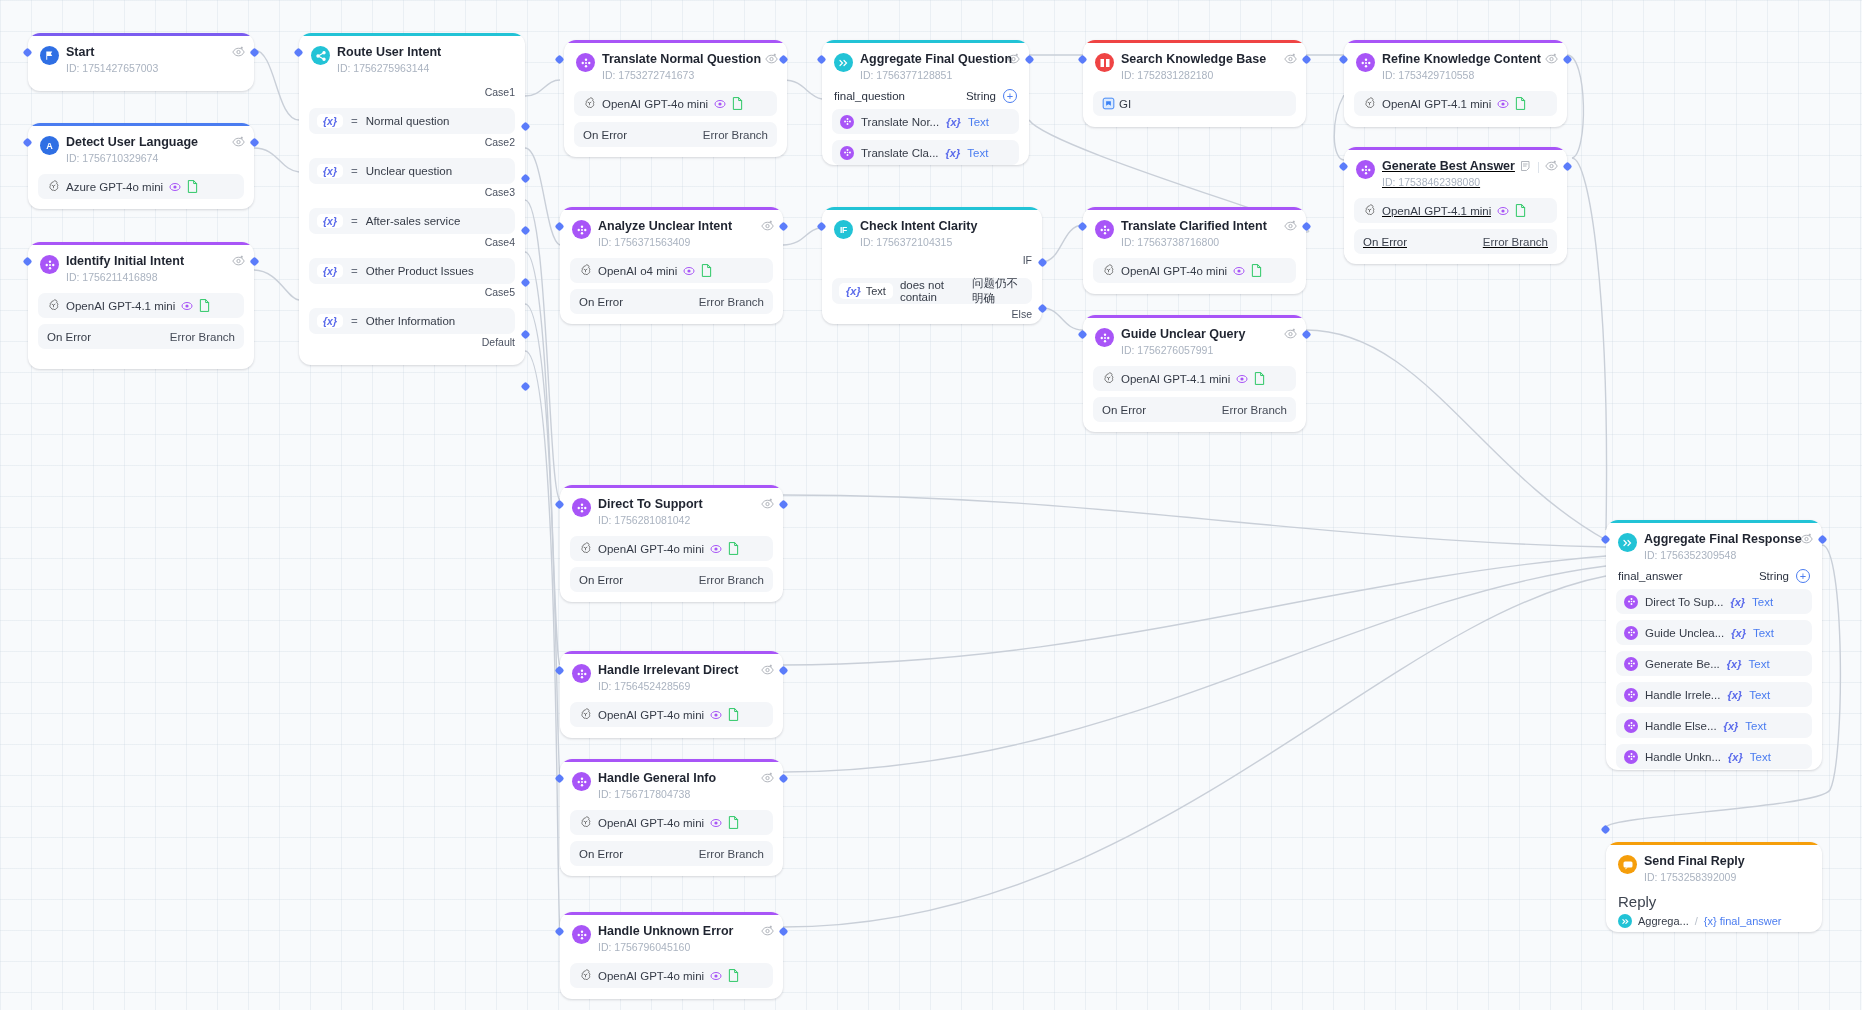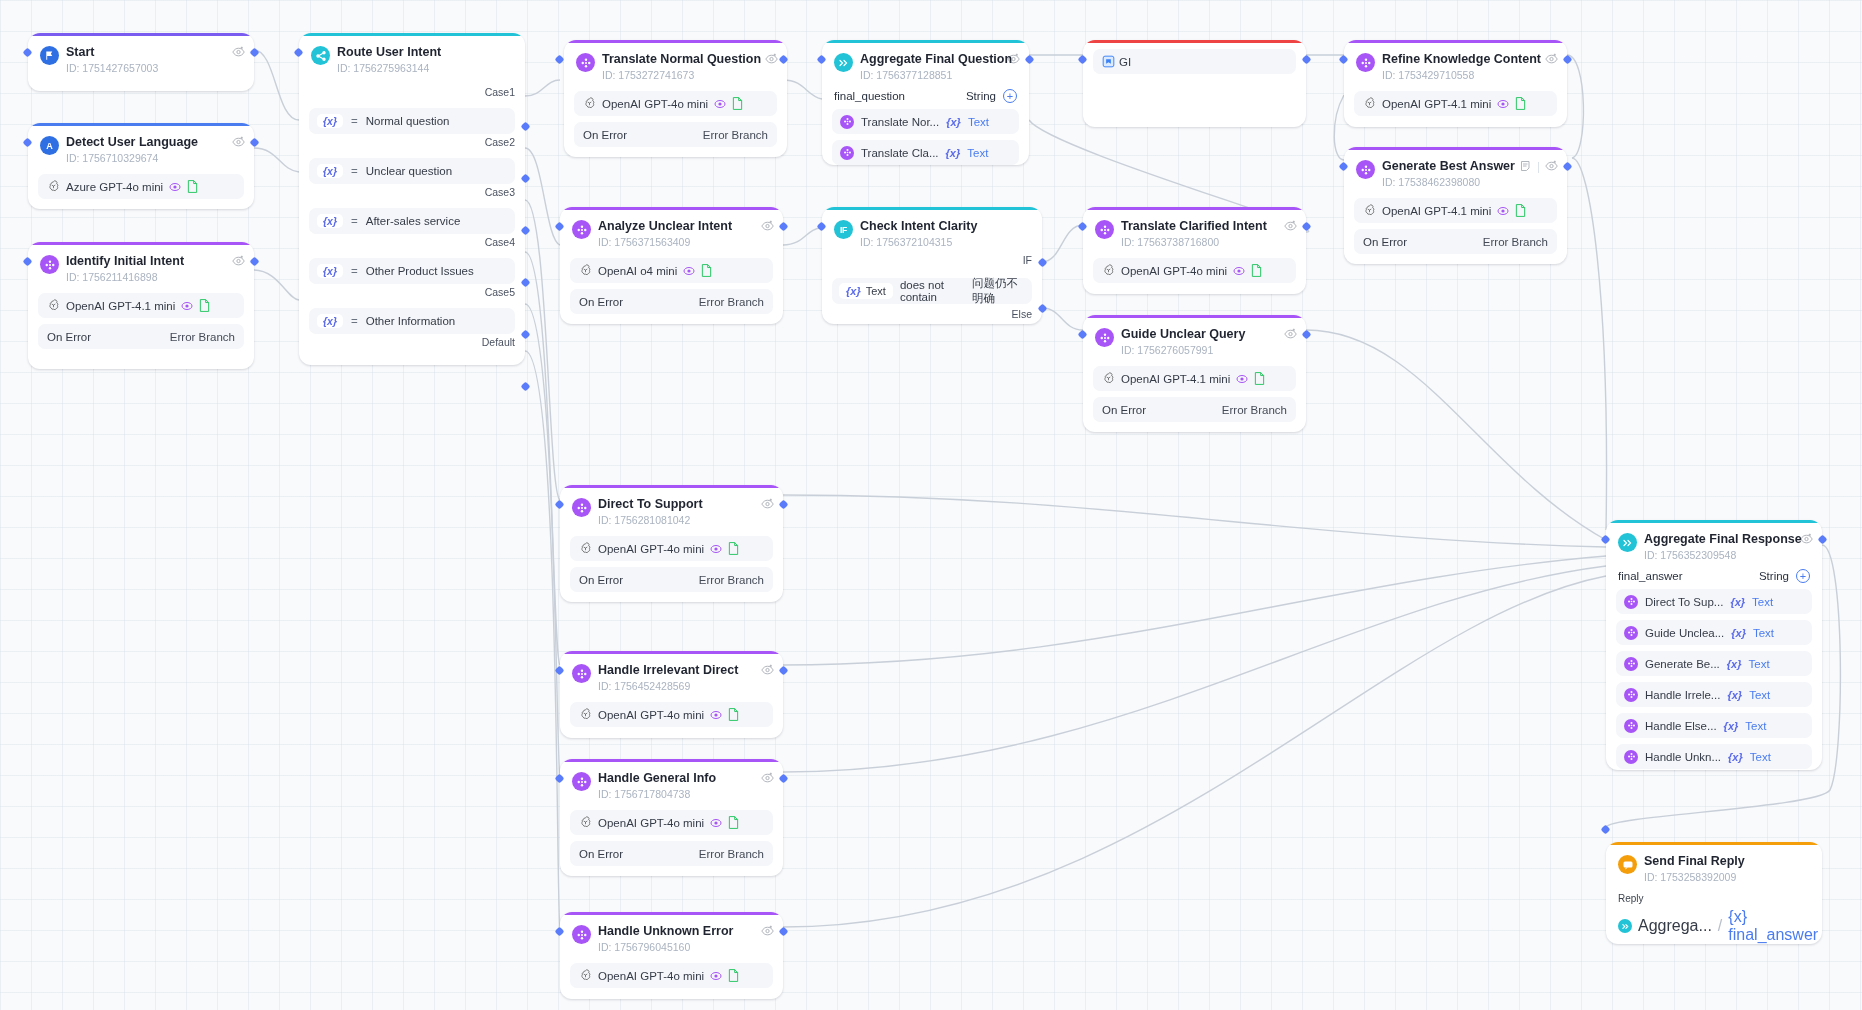--- a/index.html
+++ b/index.html
@@ -78,22 +78,22 @@
   .outhdr { display:flex; align-items:center; justify-content:space-between; padding: 4px 12px 0 12px; }
   .outname { font-size:11.5px; color:#2b3240; }
   .outright { display:flex; align-items:center; gap:7px; }
   .outtype { font-size:11.5px; color:#2b3240; }
   .plus { width:14px; height:14px; border-radius:50%; border:1.3px solid #4a7cf0; color:#4a7cf0;
           display:flex; align-items:center; justify-content:center; font-size:11px; line-height:1; }
 
   .port { position:absolute; width:7px; height:7px; border-radius:50%; background:#5b7cfa; }
   .port.sq { border-radius:2px; transform: rotate(45deg); }
 
-  .replylbl { font-size:10px; color:#3d4450; padding: 6px 12px 0 12px; }
-  .replyrow { display:flex; align-items:center; gap:6px; padding: 4px 12px 0 12px; font-size:16px; color:#353b47; }
+  .replylbl { font-size:15px; color:#3d4450; padding: 6px 12px 0 12px; }
+  .replyrow { display:flex; align-items:center; gap:6px; padding: 4px 12px 0 12px; font-size:11px; color:#353b47; }
   .slash { color:#b9c0cb; }
   .fa { color:#4a7cf0; }
   .ifl { position:absolute; right:10px; font-size:10.5px; color:#4a5160; }
   .cond { margin: 6px 10px 0 10px; background:#f4f6f9; border-radius:7px; height:26px;
           display:flex; align-items:center; padding:0 7px; gap:7px; font-size:11.5px; color:#353b47;}
   .condtag { background:#ffffff; border-radius:5px; padding:2px 7px; font-size:11px; color:#353b47; display:flex; gap:5px; align-items:center;}
 </style>
 </head>
 <body>
 
@@ -425,20 +425,38 @@
         </span>
         <span class="vtext">Translate Cla...</span>
         <span class="vx">{x}</span>
         <span class="vtype">Text</span>
       </div>
     </div>
     <div class="port sq" style="left: 818px; top: 56px;"></div>
     <div class="port sq" style="left: 1026px; top: 56px;"></div>
     <div class="node" style="left: 1083px; top: 40px; width: 223px; min-height: 87px;">
       <div class="accent" style="background:#ef4444"></div>
+      <div class="nhead">
+        <span class="nicon" style="background:#ef4444">
+          <svg width="12" height="12" viewBox="0 0 24 24" fill="#fff">
+            <path d="M3 4h7v16H3zM14 4h7v16h-7z"></path>
+          </svg>
+        </span>
+        <div class="ntitles">
+          <div class="ntitle">Search Knowledge Base</div>
+          <div class="nid">ID: 1752831282180</div>
+        </div>
+        <div class="nactions">
+          <span class="ic"><svg width="13" height="13" viewBox="0 0 24 24" fill="none" stroke="#6b7280" stroke-width="1.8">
+              <path d="M1.5 13c3-5 6.5-7 10.5-7s8 2 10.5 7c-2.5 5-6.5 7-10.5 7S4.5 18 1.5 13z"></path>
+              <circle cx="12" cy="13" r="3"></circle>
+              <path d="M18 3.2v4M16 5.2h4"></path>
+            </svg></span>
+        </div>
+      </div>
       <div class="row">
         <span class="doc"><svg width="13" height="13" viewBox="0 0 22 22" fill="#dbeafe" stroke="#3b82f6" stroke-width="1.6">
             <rect x="2" y="2" width="18" height="18" rx="3"></rect>
             <path d="M7 7h8v8l-4-2.6L7 15z" fill="#3b82f6" stroke="none"></path>
           </svg></span>
         <span class="lbl">GI</span>
       </div>
     </div>
     <div class="port sq" style="left: 1079px; top: 56px;"></div>
     <div class="port sq" style="left: 1303px; top: 56px;"></div>
@@ -477,21 +495,21 @@
             <circle cx="12" cy="12" r="3.2" fill="#a855f7" stroke="none"></circle>
           </svg></span>
         <span class="doc"><svg width="11" height="13" viewBox="0 0 18 22" fill="none" stroke="#22c55e" stroke-width="1.6">
             <path d="M2 1h9l5 5v15H2z"></path>
             <path d="M11 1v5h5"></path>
           </svg></span>
       </div>
     </div>
     <div class="port sq" style="left: 1340px; top: 56px;"></div>
     <div class="port sq" style="left: 1564px; top: 56px;"></div>
-    <div class="node" style="left: 1344px; top: 147px; width: 223px; min-height: 117px;">
+    <div class="node" style="left: 1344px; top: 147px; width: 223px; min-height: 117px; text-decoration: underline;">
       <div class="accent" style="background:#a855f7"></div>
       <div class="nhead">
         <span class="nicon" style="background:#a855f7">
           <svg width="12" height="12" viewBox="0 0 24 24" fill="#fff">
             <circle cx="12" cy="5.5" r="2.4"></circle>
             <circle cx="12" cy="18.5" r="2.4"></circle>
             <circle cx="5.5" cy="12" r="2.4"></circle>
             <circle cx="18.5" cy="12" r="2.4"></circle>
             <circle cx="12" cy="12" r="2"></circle>
           </svg>

